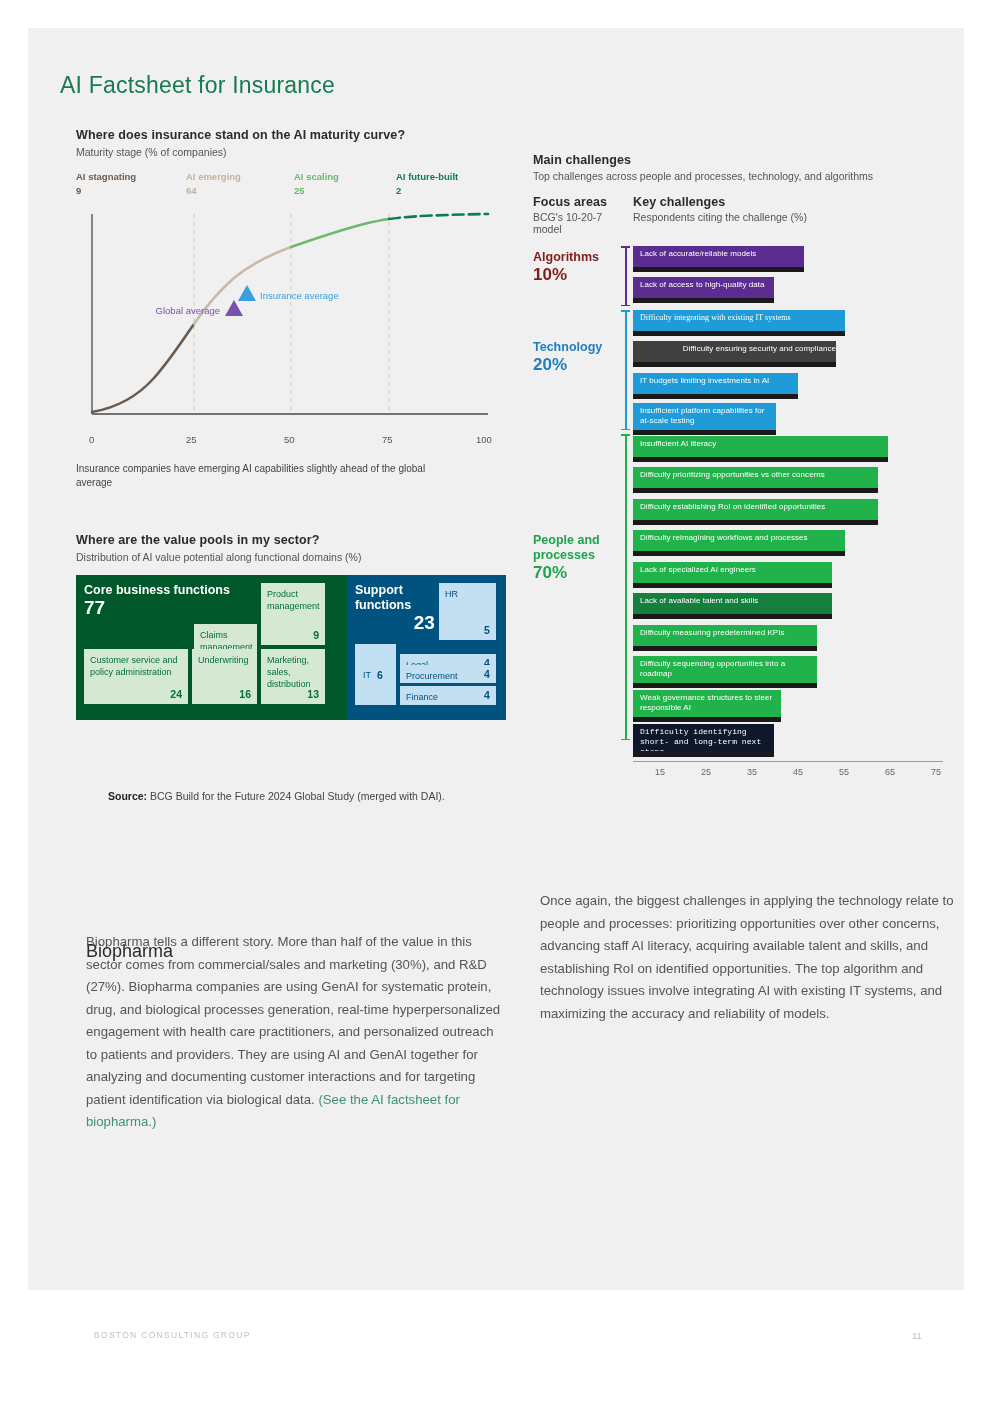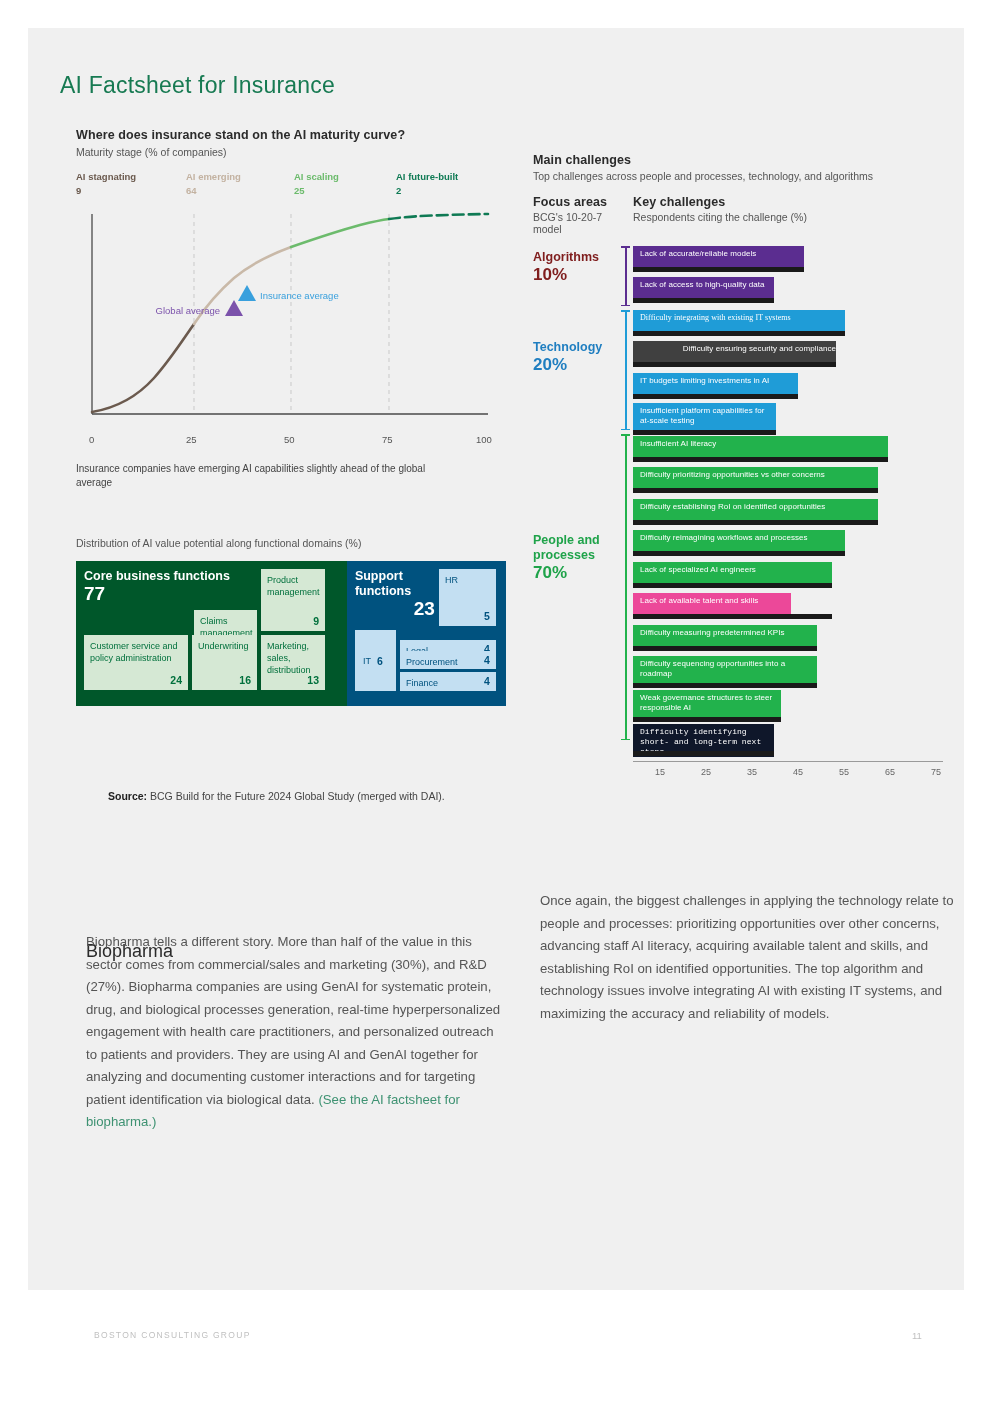--- a/index.html
+++ b/index.html
@@ -136,20 +136,21 @@
       <span style="left:110px;">25</span>
       <span style="left:208px;">50</span>
       <span style="left:306px;">75</span>
       <span style="left:400px;">100</span>
     </div>
 
     <div class="caption" style="margin-top:12px;">Insurance companies have emerging AI capabilities slightly ahead of the global average</div>
   </div>
 
   <div class="vp-wrap">
+    <div class="sec-title">Where are the value pools in my sector?</div>
     <div class="sec-sub" style="margin-top:4px;">Distribution of AI value potential along functional domains (%)</div>
 
     <div class="treemap">
 
       <div class="tm-core">
         <div class="tm-head">
           <span>Core business functions</span>
           <span class="big">77</span>
         </div>
         <div class="cell-green" style="left:118px; top:8px; width:63px; height:62px;margin-top:41px;">
@@ -292,21 +293,21 @@
     </div>
     <div class="bar-row" style="top:292px;">
       <div class="bar" style="width:212px;background:#22b24c;">Difficulty reimagining workflows and processes</div>
       <div class="bar-shadow" style="top:21px;width:212px;"></div>
     </div>
     <div class="bar-row" style="top:324px;">
       <div class="bar" style="width:199px;background:#22b24c;">Lack of specialized AI engineers</div>
       <div class="bar-shadow" style="top:21px;width:199px;"></div>
     </div>
     <div class="bar-row" style="top:355px;">
-      <div class="bar" style="width:158px;background:#ec4899;">Lack of available talent and skills</div>
+      <div class="bar" style="width:199px;background:#15803d;">Lack of available talent and skills</div>
       <div class="bar-shadow" style="top:21px;width:199px;"></div>
     </div>
     <div class="bar-row" style="top:387px;">
       <div class="bar" style="width:184px;background:#22b24c;">Difficulty measuring predetermined KPIs</div>
       <div class="bar-shadow" style="top:21px;width:184px;"></div>
     </div>
     <div class="bar-row" style="top:418px;">
       <div class="bar" style="width:184px;height:27px;background:#22b24c;">Difficulty sequencing opportunities into a roadmap</div>
       <div class="bar-shadow" style="top:27px;width:184px;"></div>
     </div>

